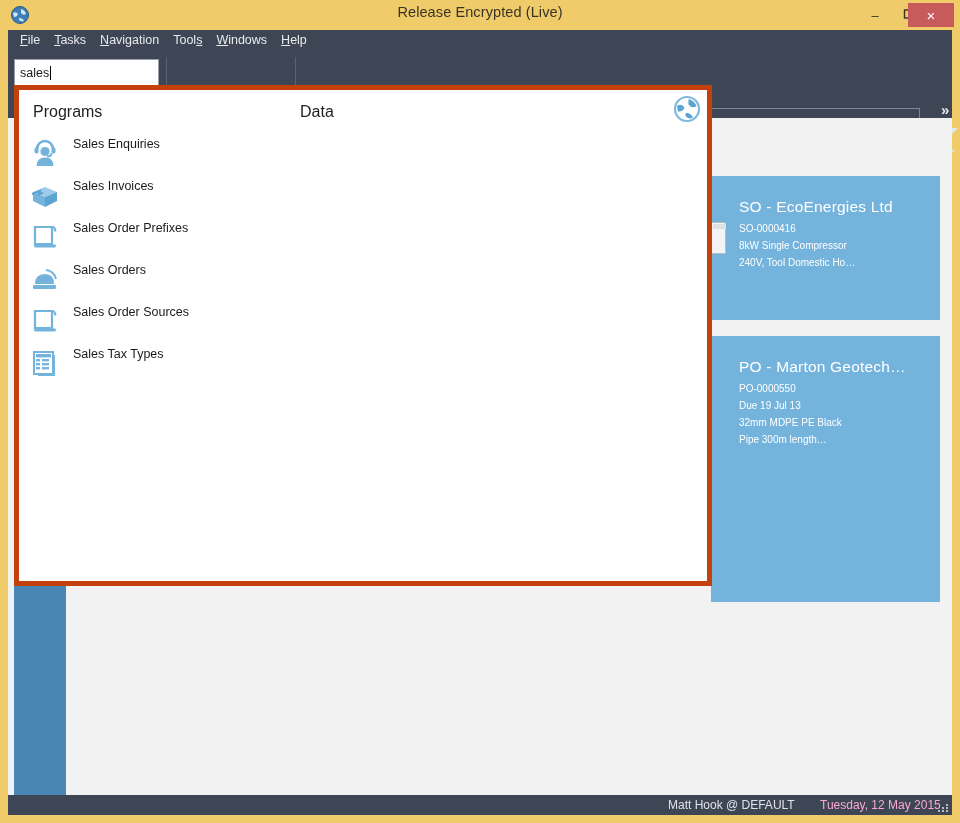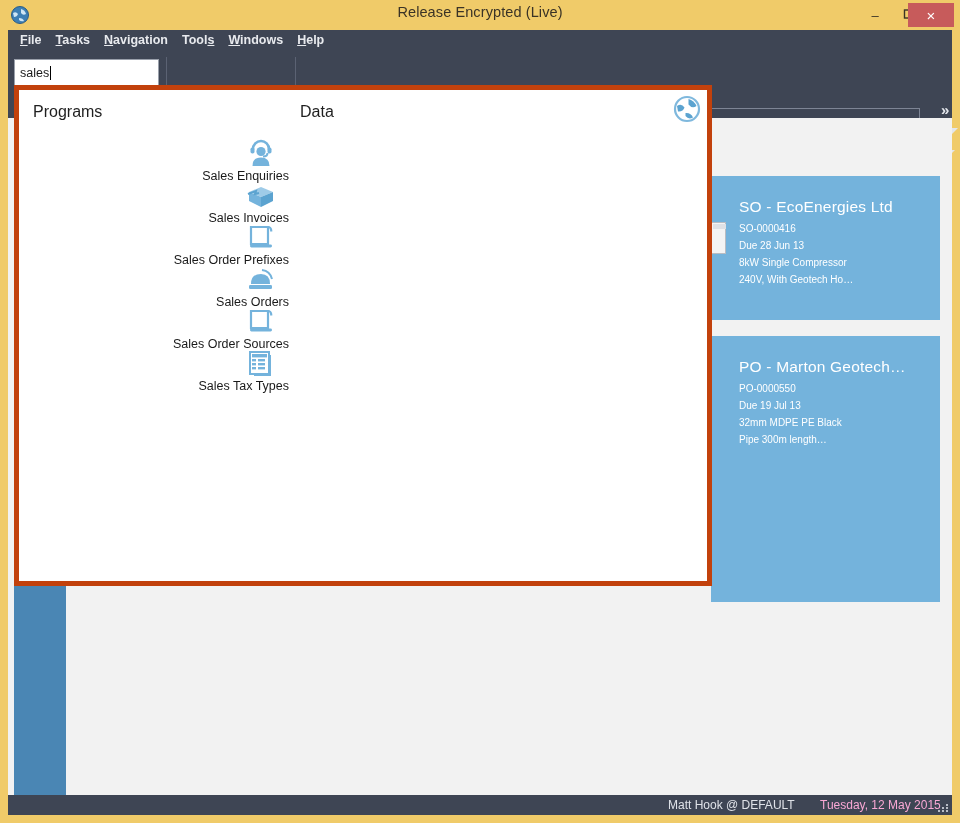--- a/index.html
+++ b/index.html
@@ -66,21 +66,20 @@
   
   #menu-bar {
     position: absolute;
     left: 8px; top: 30px;
     width: 944px; height: 20px;
     background: #3e4554;
     display: flex;
     align-items: center;
     padding-left: 5px;
     box-sizing: border-box;
-    font-weight: bold;
   }
   .menu-item {
     font-size: 12.5px;
     color: #e8eaee;
     padding: 0 7px;
     cursor: default;
     white-space: nowrap;
   }
   .menu-item u { text-decoration: underline; }
 
@@ -260,24 +259,23 @@
     right: 6px; top: 5px;
     width: 28px; height: 28px;
   }
   #programs-list {
     position: absolute;
     left: 10px; top: 47px;
     width: 260px;
   }
   .program-row {
     display: flex;
-    align-items: flex-end;
+    align-items: flex-start;
     height: 42px;
     cursor: default;
-    flex-direction: column;
   }
   .program-icon {
     width: 32px; height: 32px;
     margin-right: 12px;
     flex: 0 0 32px;
     display: flex;
     align-items: center;
     justify-content: center;
   }
   .program-label {
@@ -484,23 +482,22 @@
   <div id="workspace"></div>
 
   <div id="side-rail"></div>
   <div id="rail-scroll-thumb"></div>
 
   <div id="cards-column">
 
     <div class="card" id="card-0">
       <div class="card-title">SO - EcoEnergies Ltd</div>
       <div class="card-line">SO-0000416</div>
-      <div class="card-line">Due 28 Jun 13</div>
       <div class="card-line">8kW Single Compressor</div>
-      <div class="card-line">240V, With Geotech Ho…</div>
+      <div class="card-line">240V, Tool Domestic Ho…</div>
     </div>
 
     <div id="card-handle">
       <div id="card-handle-strip"></div>
     </div>
 
     <div class="card" id="card-1">
       <div class="card-title">PO - Marton Geotech…</div>
       <div class="card-line">PO-0000550</div>
       <div class="card-line">Due 19 Jul 13</div>

